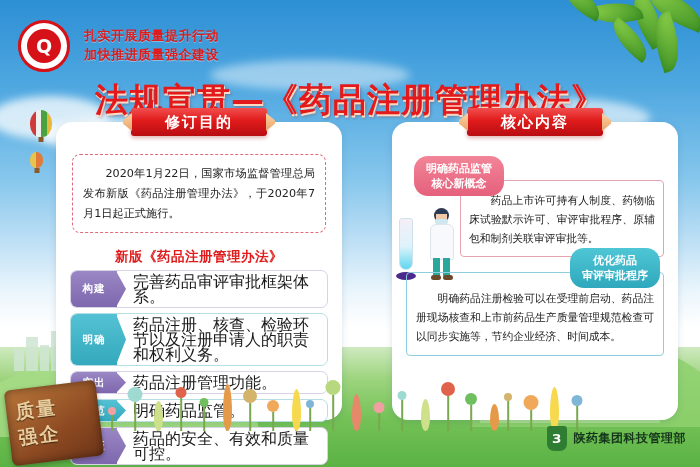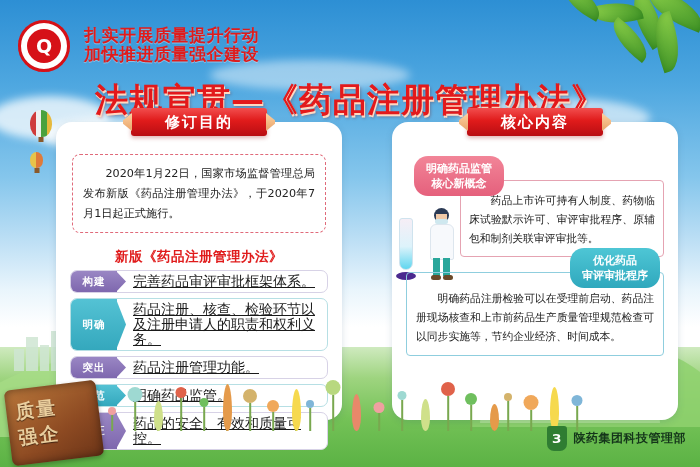--- a/index.html
+++ b/index.html
@@ -32,21 +32,21 @@
     width: 34px; height: 34px; border-radius: 50%;
     background: #d61118; color:#fff; font-weight: bold; font-size: 19px;
     display:flex; align-items:center; justify-content:center;
   }
   #qm-ring {
     position:absolute; left:18px; top:20px; width:52px; height:52px;
     border-radius:50%; border:1px dashed rgba(214,17,24,.55);
   }
   #slogan {
     position:absolute; left: 84px; top: 26px;
-    color:#e01b1b; font-size: 17px; line-height: 19px; font-weight: bold;
+    color:#e01b1b; font-size: 13px; line-height: 19px; font-weight: bold;
     text-shadow: 0 1px 0 rgba(255,255,255,.35);
     letter-spacing: .5px;
   }
   #main-title {
     position:absolute; left: 0; right: 0; top: 78px; text-align:center;
     font-size: 33px; font-weight: bold; color:#e3191b; letter-spacing: 1px;
     text-shadow: 1px 2px 0 #ffd9c2, 2px 3px 3px rgba(120,0,0,.28);
     font-family:"DejaVu Serif","Liberation Serif", serif;
   }
   
@@ -106,22 +106,22 @@
     display:flex; align-items:center; justify-content:center;
     letter-spacing:1px; position:relative;
     background: linear-gradient(180deg,#9a87c4,#7e67ae);
   }
   .bullet.teal .btag { background: linear-gradient(180deg,#54c2d4,#34a8bd); }
   .btag:after {
     content:''; position:absolute; right:-9px; top:0; bottom:0; width:10px;
     background: inherit; clip-path: polygon(0 0, 0 100%, 100% 50%);
   }
   .btext {
-    flex:1; padding: 3px 6px 3px 16px; font-size: 14px; line-height: 15px;
-    color:#1a1a1a; display:flex; align-items:center;text-decoration:underline;
+    flex:1; padding: 3px 6px 3px 16px; font-size: 16px; line-height: 15px;
+    color:#1a1a1a; display:flex; align-items:center;
   }
   
   .pill {
     position:absolute; color:#fff; font-size: 11px; font-weight:bold;
     line-height: 15px; text-align:center; border-radius: 14px;
     padding: 5px 12px;
   }
   #pill-1 { left: 22px; top: 34px; background: linear-gradient(180deg,#f28598,#e5607c); z-index:3; }
   #pill-2 { right: 18px; top: 126px; background: linear-gradient(180deg,#4ec6d5,#2fa8bd); z-index:3; }
   #rbox-1 {

